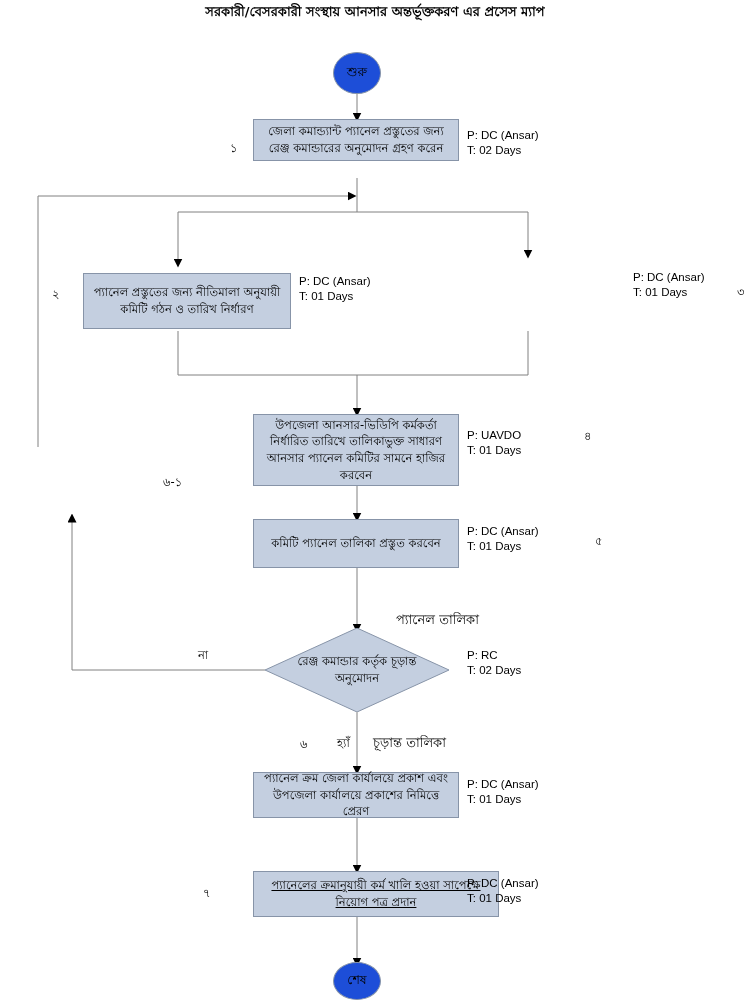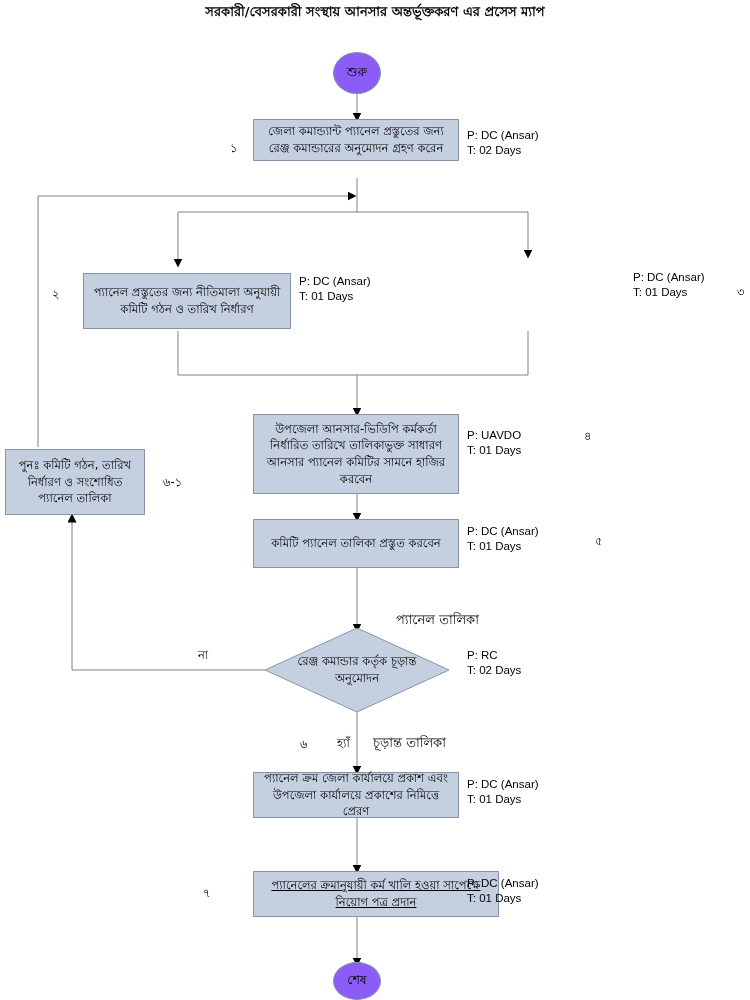--- a/index.html
+++ b/index.html
@@ -31,21 +31,21 @@
     justify-content: center;
     text-align: center;
     font-family: "DejaVu Sans", "Liberation Sans", sans-serif;
     font-size: 11.5px;
     line-height: 1.45;
     color: #000000;
     padding: 2px 6px;
   }
   .terminator {
     position: absolute;
-    background: #8b5cf6;
+    background: #1d4ed8;
     border: 1px solid #8794a8;
     border-radius: 50%;
     display: flex;
     align-items: center;
     justify-content: center;
     text-align: left;
     font-family: "DejaVu Sans", "Liberation Sans", sans-serif;
     font-size: 12.5px;
     color: #000000;
   }
@@ -164,37 +164,34 @@
     <span>প্যানেল প্রস্তুতের জন্য নীতিমালা অনুযায়ী কমিটি গঠন ও তারিখ নির্ধারণ</span>
   </div>
   <div class="annot" style="left:299px; top:274px;">P: DC (Ansar)</div>
   <div class="annot" style="left:299px; top:289px;">T: 01 Days</div>
   <div class="bnlabel" style="left:52px; top:286px;">২</div>
 
   <div class="annot" style="left:633px; top:270px;">P: DC (Ansar)</div>
   <div class="annot" style="left:633px; top:285px;">T: 01 Days</div>
   <div class="bnlabel" style="left:737px; top:284px;">৩</div>
 
-  <div class="node" style="left:253px; top:414px; width:206px; height:80px;">
+  <div class="node" style="left:253px; top:414px; width:206px; height:72px;">
     <span>উপজেলা আনসার-ভিডিপি কর্মকর্তা নির্ধারিত তারিখে তালিকাভুক্ত সাধারণ আনসার প্যানেল কমিটির সামনে হাজির করবেন</span>
   </div>
   <div class="annot" style="left:467px; top:428px;">P: UAVDO</div>
   <div class="annot" style="left:467px; top:443px;">T: 01 Days</div>
   <div class="bnlabel" style="left:584px; top:428px;">৪</div>
 
   <div class="node" style="left:253px; top:519px; width:206px; height:49px;align-items:center;">
     <span>কমিটি প্যানেল তালিকা প্রস্তুত করবেন</span>
   </div>
   <div class="annot" style="left:467px; top:524px;">P: DC (Ansar)</div>
   <div class="annot" style="left:467px; top:539px;">T: 01 Days</div>
   <div class="bnlabel" style="left:595px; top:533px;">৫</div>
 
-  <div class="node" style="left:5px; top:449px; width:140px; height:66px;">
-    <span>পুনঃ  কমিটি গঠন, তারিখ নির্ধারণ ও সংশোধিত প্যানেল তালিকা</span>
-  </div>
   <div class="bnlabel" style="left:163px; top:474px;">৬-১</div>
 
   <div class="diamond-wrap" style="left:265px; top:628px; width:184px; height:84px;">
     <svg class="diamond-shape" viewBox="0 0 184 84" preserveAspectRatio="none">
       <polygon points="92,0 184,42 92,84 0,42" fill="#c4cfe0" stroke="#8794a8" stroke-width="1"></polygon>
     </svg>
     <div class="diamond-label">রেঞ্জ কমান্ডার কর্তৃক চূড়ান্ত অনুমোদন</div>
   </div>
   <div class="annot" style="left:467px; top:648px;">P: RC</div>
   <div class="annot" style="left:467px; top:663px;">T: 02 Days</div>

